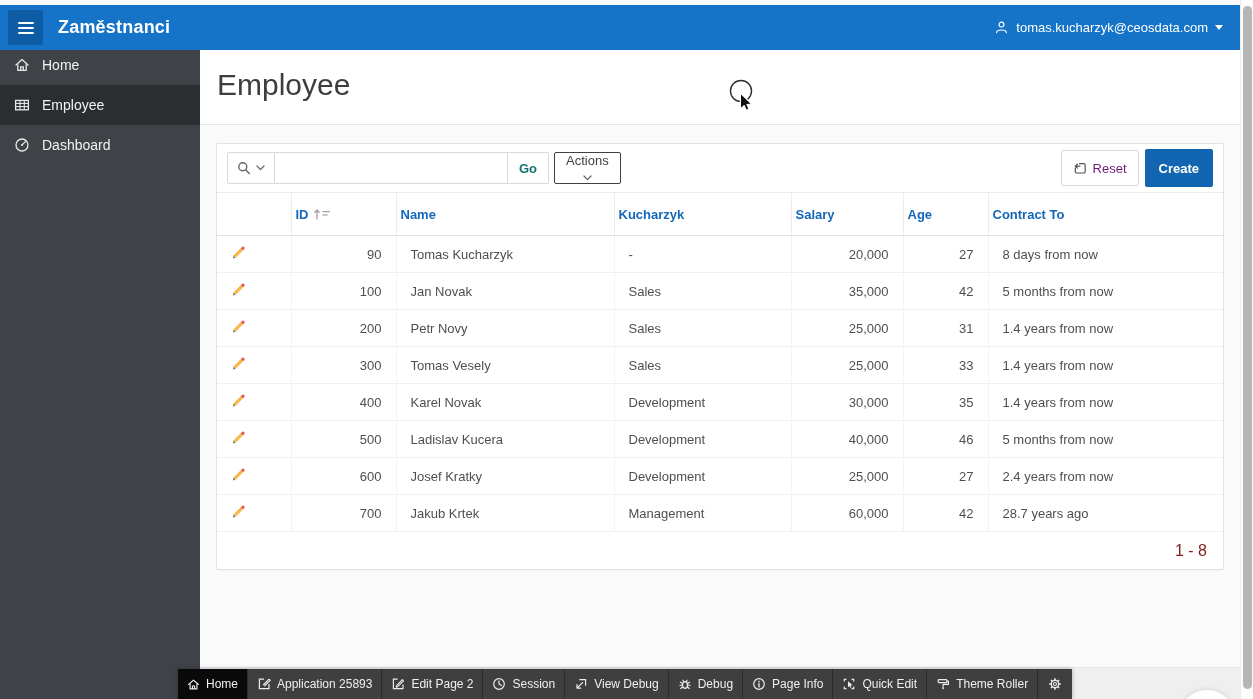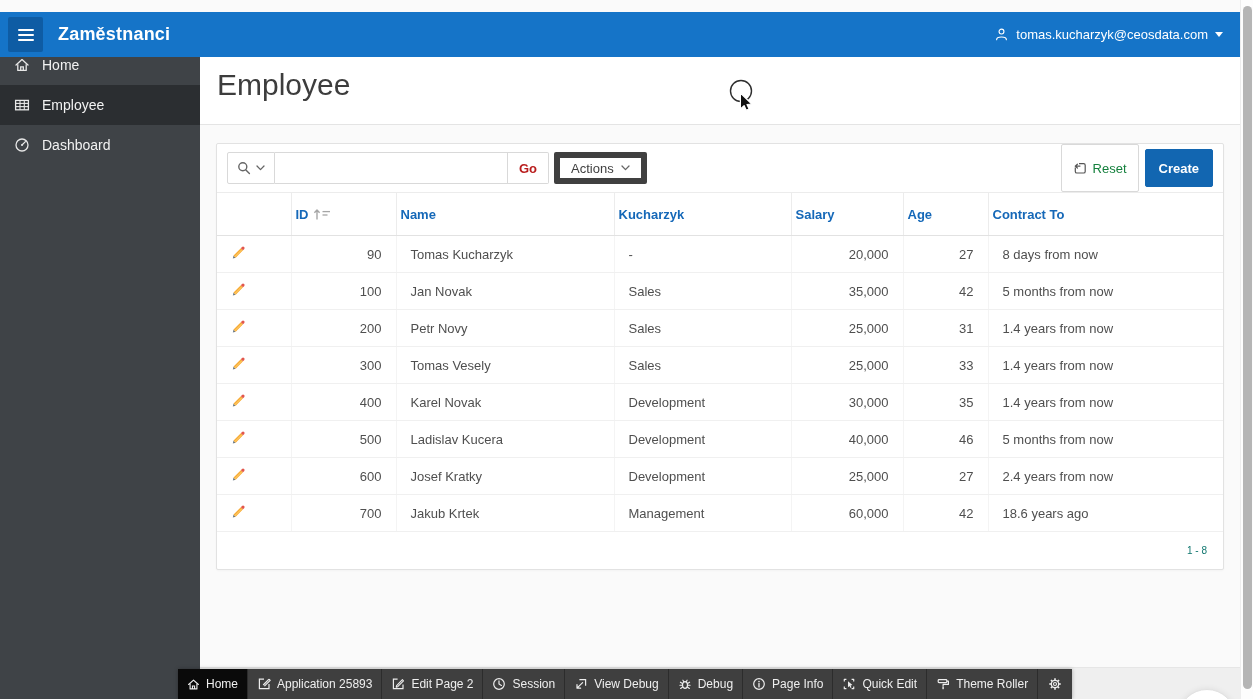--- a/index.html
+++ b/index.html
@@ -5,21 +5,21 @@
   :root{
     --brand:#1574C8; --brand-dark:#0E5CA4; --button-blue:#1266B1; --link:#1568B8;
     --sidebar-bg:#3F4347; --sidebar-active:#2B2E31; --devbar-bg:#3F3F3F;
   }
   *{box-sizing:border-box;margin:0;padding:0;}
   html,body{width:1253px;height:699px;}
   body{font-family:"Liberation Sans","DejaVu Sans",sans-serif;background:#FAFAFA;}
   .app{position:relative;width:1253px;height:699px;overflow:hidden;background:#FAFAFA;}
 
   
-  .app-header{position:absolute;top:12px;left:0;right:0;height:45px;background:var(--brand);
+  .app-header{position:absolute;top:5px;left:0;right:0;height:45px;background:var(--brand);
     display:flex;align-items:center;padding:0 30px 0 8px;z-index:20;}
   .hamburger-btn{width:35px;height:35px;background:var(--brand-dark);border:none;border-radius:2px;
     display:flex;align-items:center;justify-content:center;cursor:pointer;flex:0 0 auto;}
   .hamburger-bars{display:flex;flex-direction:column;gap:3px;}
   .hamburger-bars span{display:block;width:16px;height:2px;background:#fff;border-radius:1px;}
   .app-title{color:#fff;font-size:18px;font-weight:bold;margin-left:15px;letter-spacing:.2px;}
   .spacer{flex:1;}
   .user-menu{display:flex;align-items:center;gap:7px;color:#fff;font-size:13px;cursor:pointer;}
 
   
@@ -37,41 +37,41 @@
   .card{background:#fff;border:1px solid #E2E2E2;border-radius:2px;box-shadow:0 1px 2px rgba(0,0,0,.03);}
 
   
   .report-toolbar{display:flex;align-items:center;padding:8px 10px;height:48px;}
   .search-group{display:flex;align-items:stretch;height:32px;}
   .search-btn{display:flex;align-items:center;gap:5px;padding:0 9px;background:#fff;
     border:1px solid #D9D9D9;border-radius:2px 0 0 2px;cursor:pointer;}
   .search-input{width:233px;height:32px;border:1px solid #D9D9D9;border-left:none;padding:0 8px;
     font-size:13px;color:#404040;outline:none;}
   .go-btn{height:32px;padding:0 11px;background:#fff;border:1px solid #D9D9D9;border-left:none;
-    border-radius:0 2px 2px 0;font-size:13px;font-weight:bold;color:#b91c1c;cursor:pointer;text-align:center;}
+    border-radius:0 2px 2px 0;font-size:13px;font-weight:bold;color:#0f766e;cursor:pointer;text-align:center;}
   .actions-btn{display:flex;align-items:center;gap:7px;height:32px;margin-left:5px;padding:0 11px;
-    background:#fff;border:6px solid #404040;border-radius:2px;font-size:13px;color:#404040;cursor:pointer;}
-  .reset-btn{display:flex;align-items:center;gap:6px;height:48px;padding:0 11px;background:#fff;
-    border:1px solid #D9D9D9;border-radius:2px;font-size:13px;color:#15803d;cursor:pointer;}
+    background:#fff;border:1px solid #404040;border-radius:2px;font-size:13px;color:#404040;cursor:pointer;flex-direction:column;}
+  .reset-btn{display:flex;align-items:center;gap:6px;height:36px;padding:0 11px;background:#fff;
+    border:1px solid #D9D9D9;border-radius:2px;font-size:13px;color:#701a75;cursor:pointer;}
   .create-btn{height:38px;margin-left:6px;padding:0 13px;background:var(--button-blue);border:1px solid var(--button-blue);
     border-radius:2px;font-size:13px;font-weight:bold;color:#fff;cursor:pointer;}
 
   
   table.report{width:100%;border-collapse:collapse;table-layout:fixed;border-top:1px solid #ECECEC;}
   table.report th{height:43px;font-size:13px;font-weight:bold;color:var(--link);text-align:left;
     padding:0 4px;border-bottom:1px solid #E2E2E2;border-right:1px solid #ECECEC;background:#fff;cursor:pointer;}
   table.report th:last-child{border-right:none;}
   table.report td{height:37px;font-size:13px;color:#4F4F4F;padding:0 14px;
     border-bottom:1px solid #F0F0F0;border-right:1px solid #F4F4F4;background:#fff;}
   table.report td:last-child{border-right:none;}
   .al-r{text-align:right;}
   .th-sort{display:inline-flex;align-items:center;gap:4px;}
   .edit-link{display:inline-flex;align-items:center;background:none;border:none;cursor:pointer;padding:0;}
   .card-footer{height:37px;display:flex;align-items:center;justify-content:flex-end;padding:0 16px;
-    font-size:10px;color:#0f766e;}
+    font-size:16px;color:#7f1d1d;}
 
   
   .footer-band{position:absolute;left:0;right:0;bottom:0;height:32px;background:#EFEFEF;border-top:1px solid #E6E6E6;}
 
   
   .dev-toolbar{position:absolute;left:178px;bottom:0;height:30px;background:var(--devbar-bg);z-index:30;
     display:flex;align-items:stretch;box-shadow:0 0 4px rgba(0,0,0,.3);}
   .dev-item{display:flex;align-items:center;gap:6px;padding:0 9px;border:none;background:transparent;
     border-right:1px solid #2C2C2C;color:#EFEFEF;font-size:12px;font-family:inherit;white-space:nowrap;cursor:pointer;}
   .dev-item.first{background:#0A0A0A;}
@@ -356,21 +356,21 @@
           <polygon points="3.6,12.1 10.9,4.8 11.9,5.8 4.6,13.1" fill="#FBC45D"></polygon>
           <path d="M10.5,3.4 L11.7,2.2 A1.6,1.6 0 0 1 14,4.5 L12.8,5.7 Z" fill="#E2574C"></path>
         </svg>
       </button>
     </td>
     <td class="al-r">700</td>
     <td>Jakub Krtek</td>
     <td>Management</td>
     <td class="al-r">60,000</td>
     <td class="al-r">42</td>
-    <td>18.6 years ago</td>
+    <td>28.7 years ago</td>
   </tr>
 </tbody>
         </table>
 
         <div class="card-footer">
           <span>1 - 8</span>
         </div>
       </section>
     </div>
 

